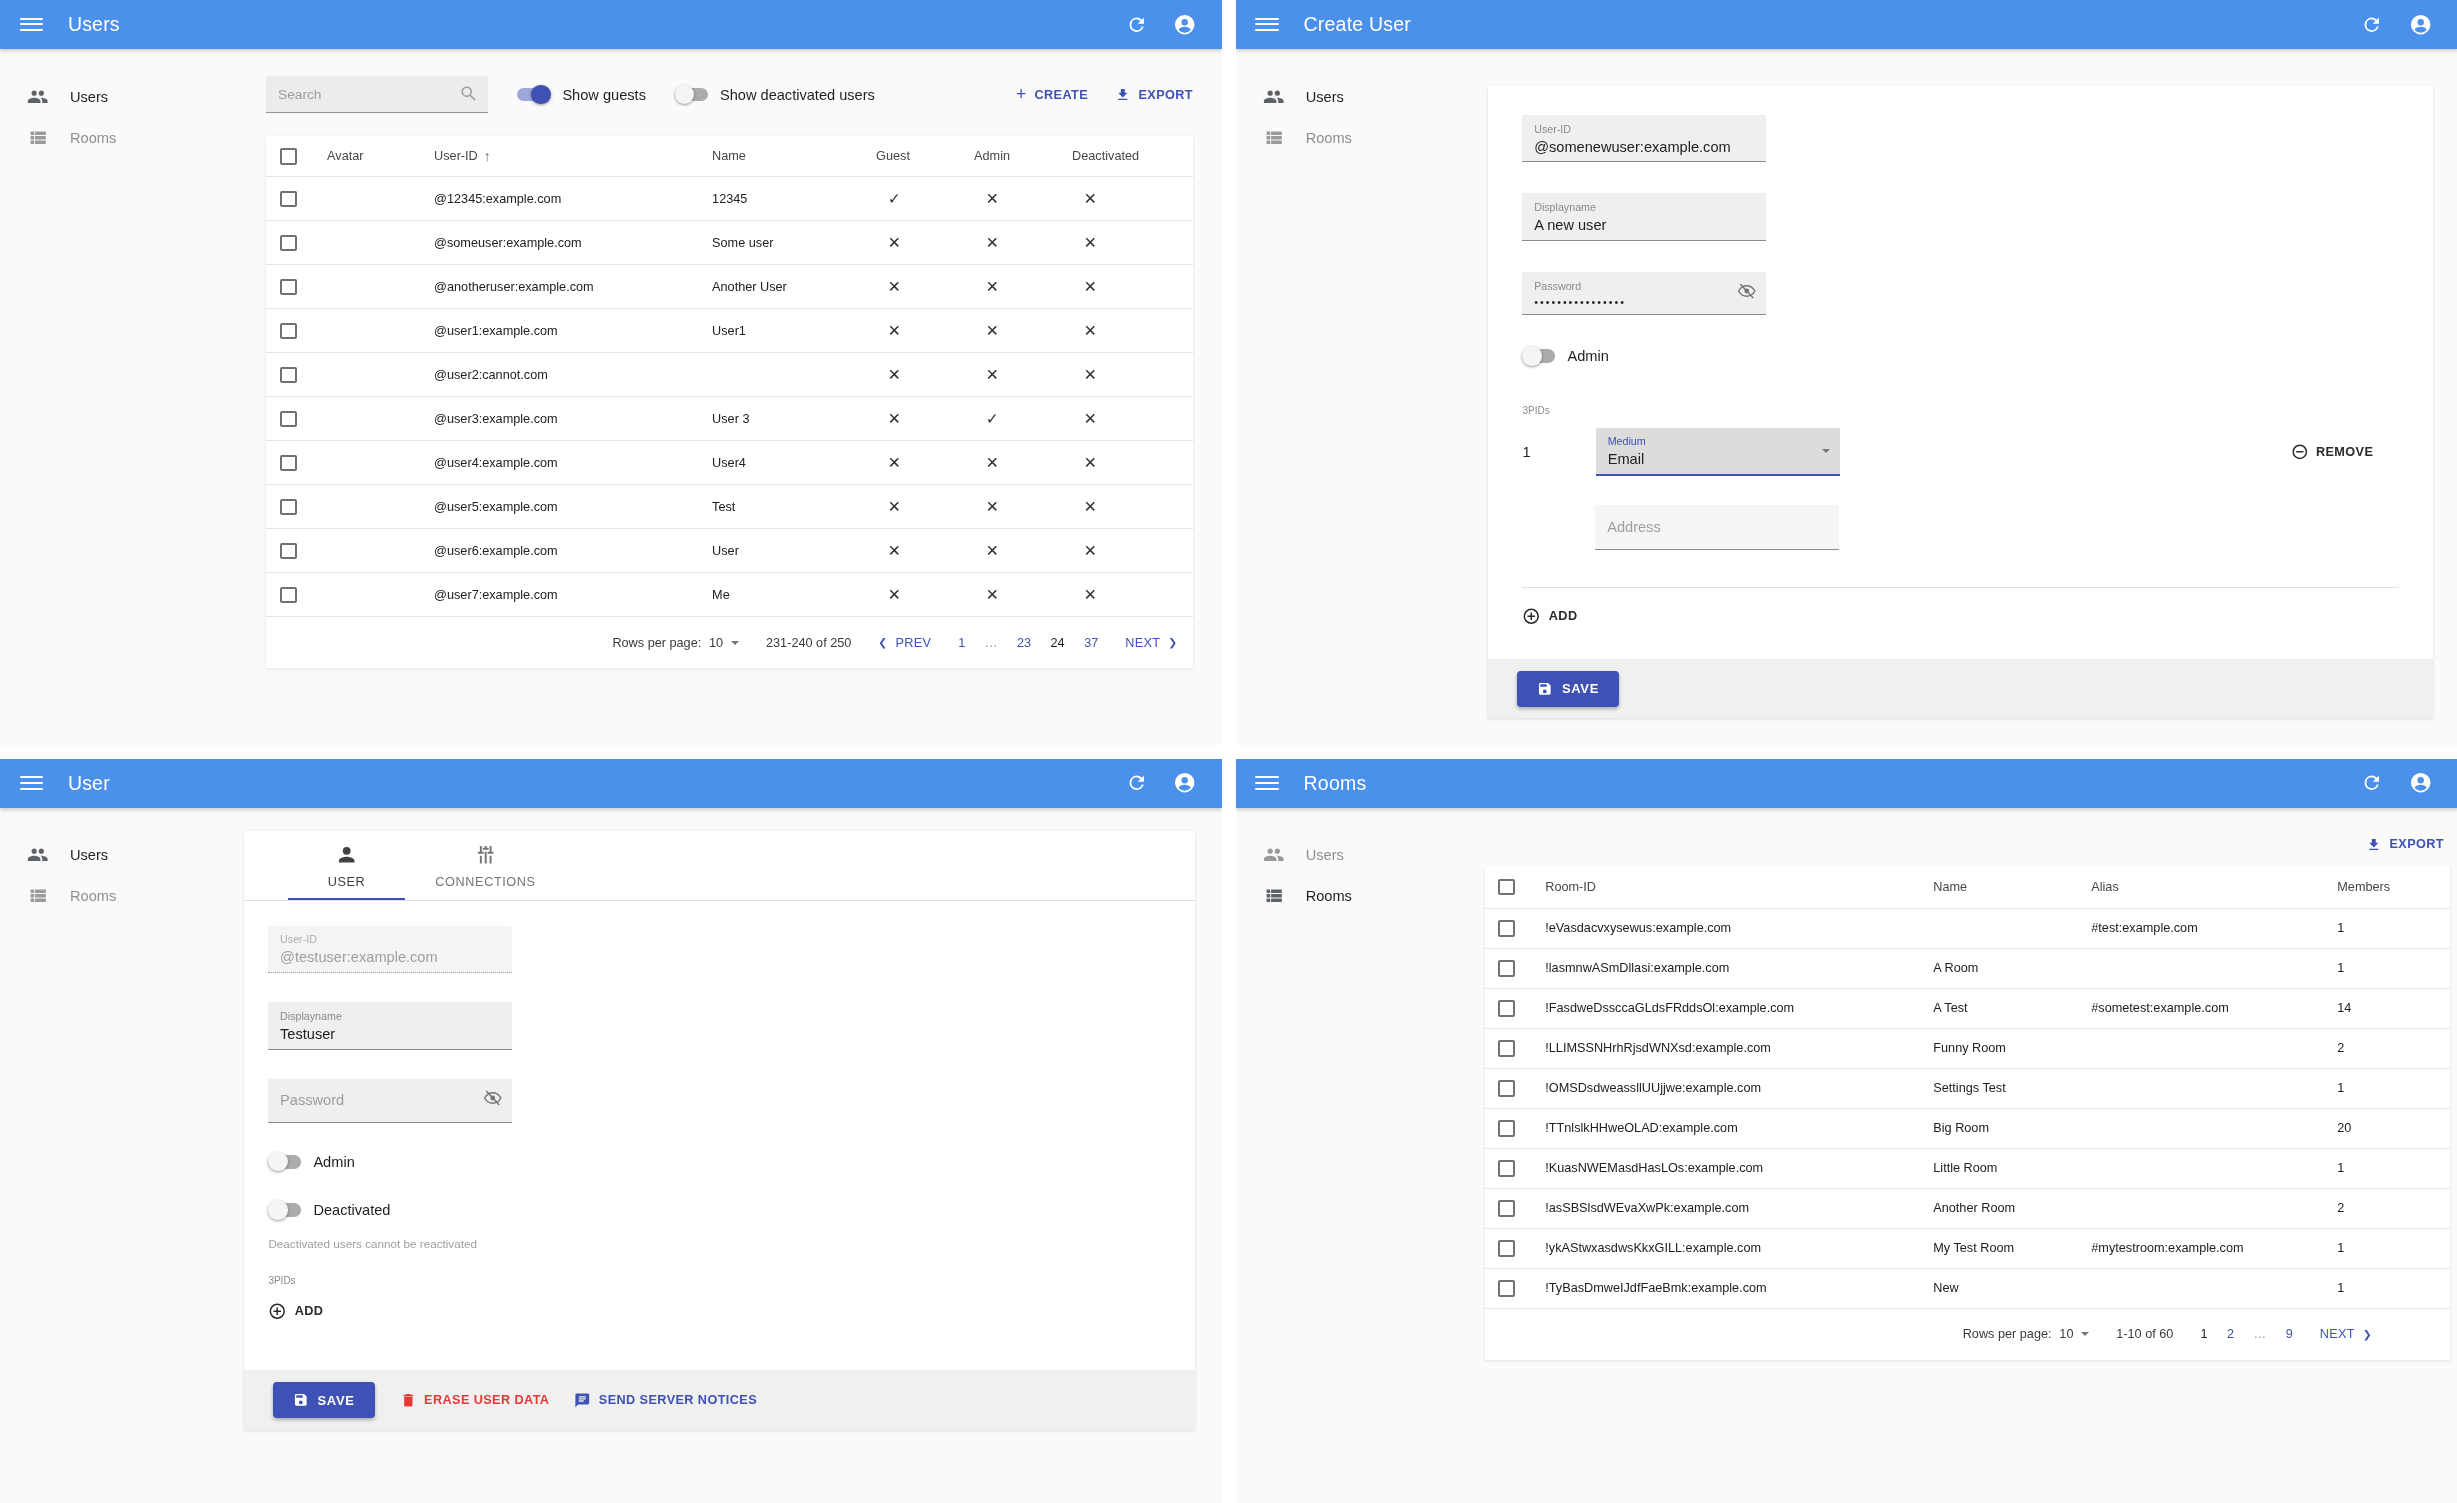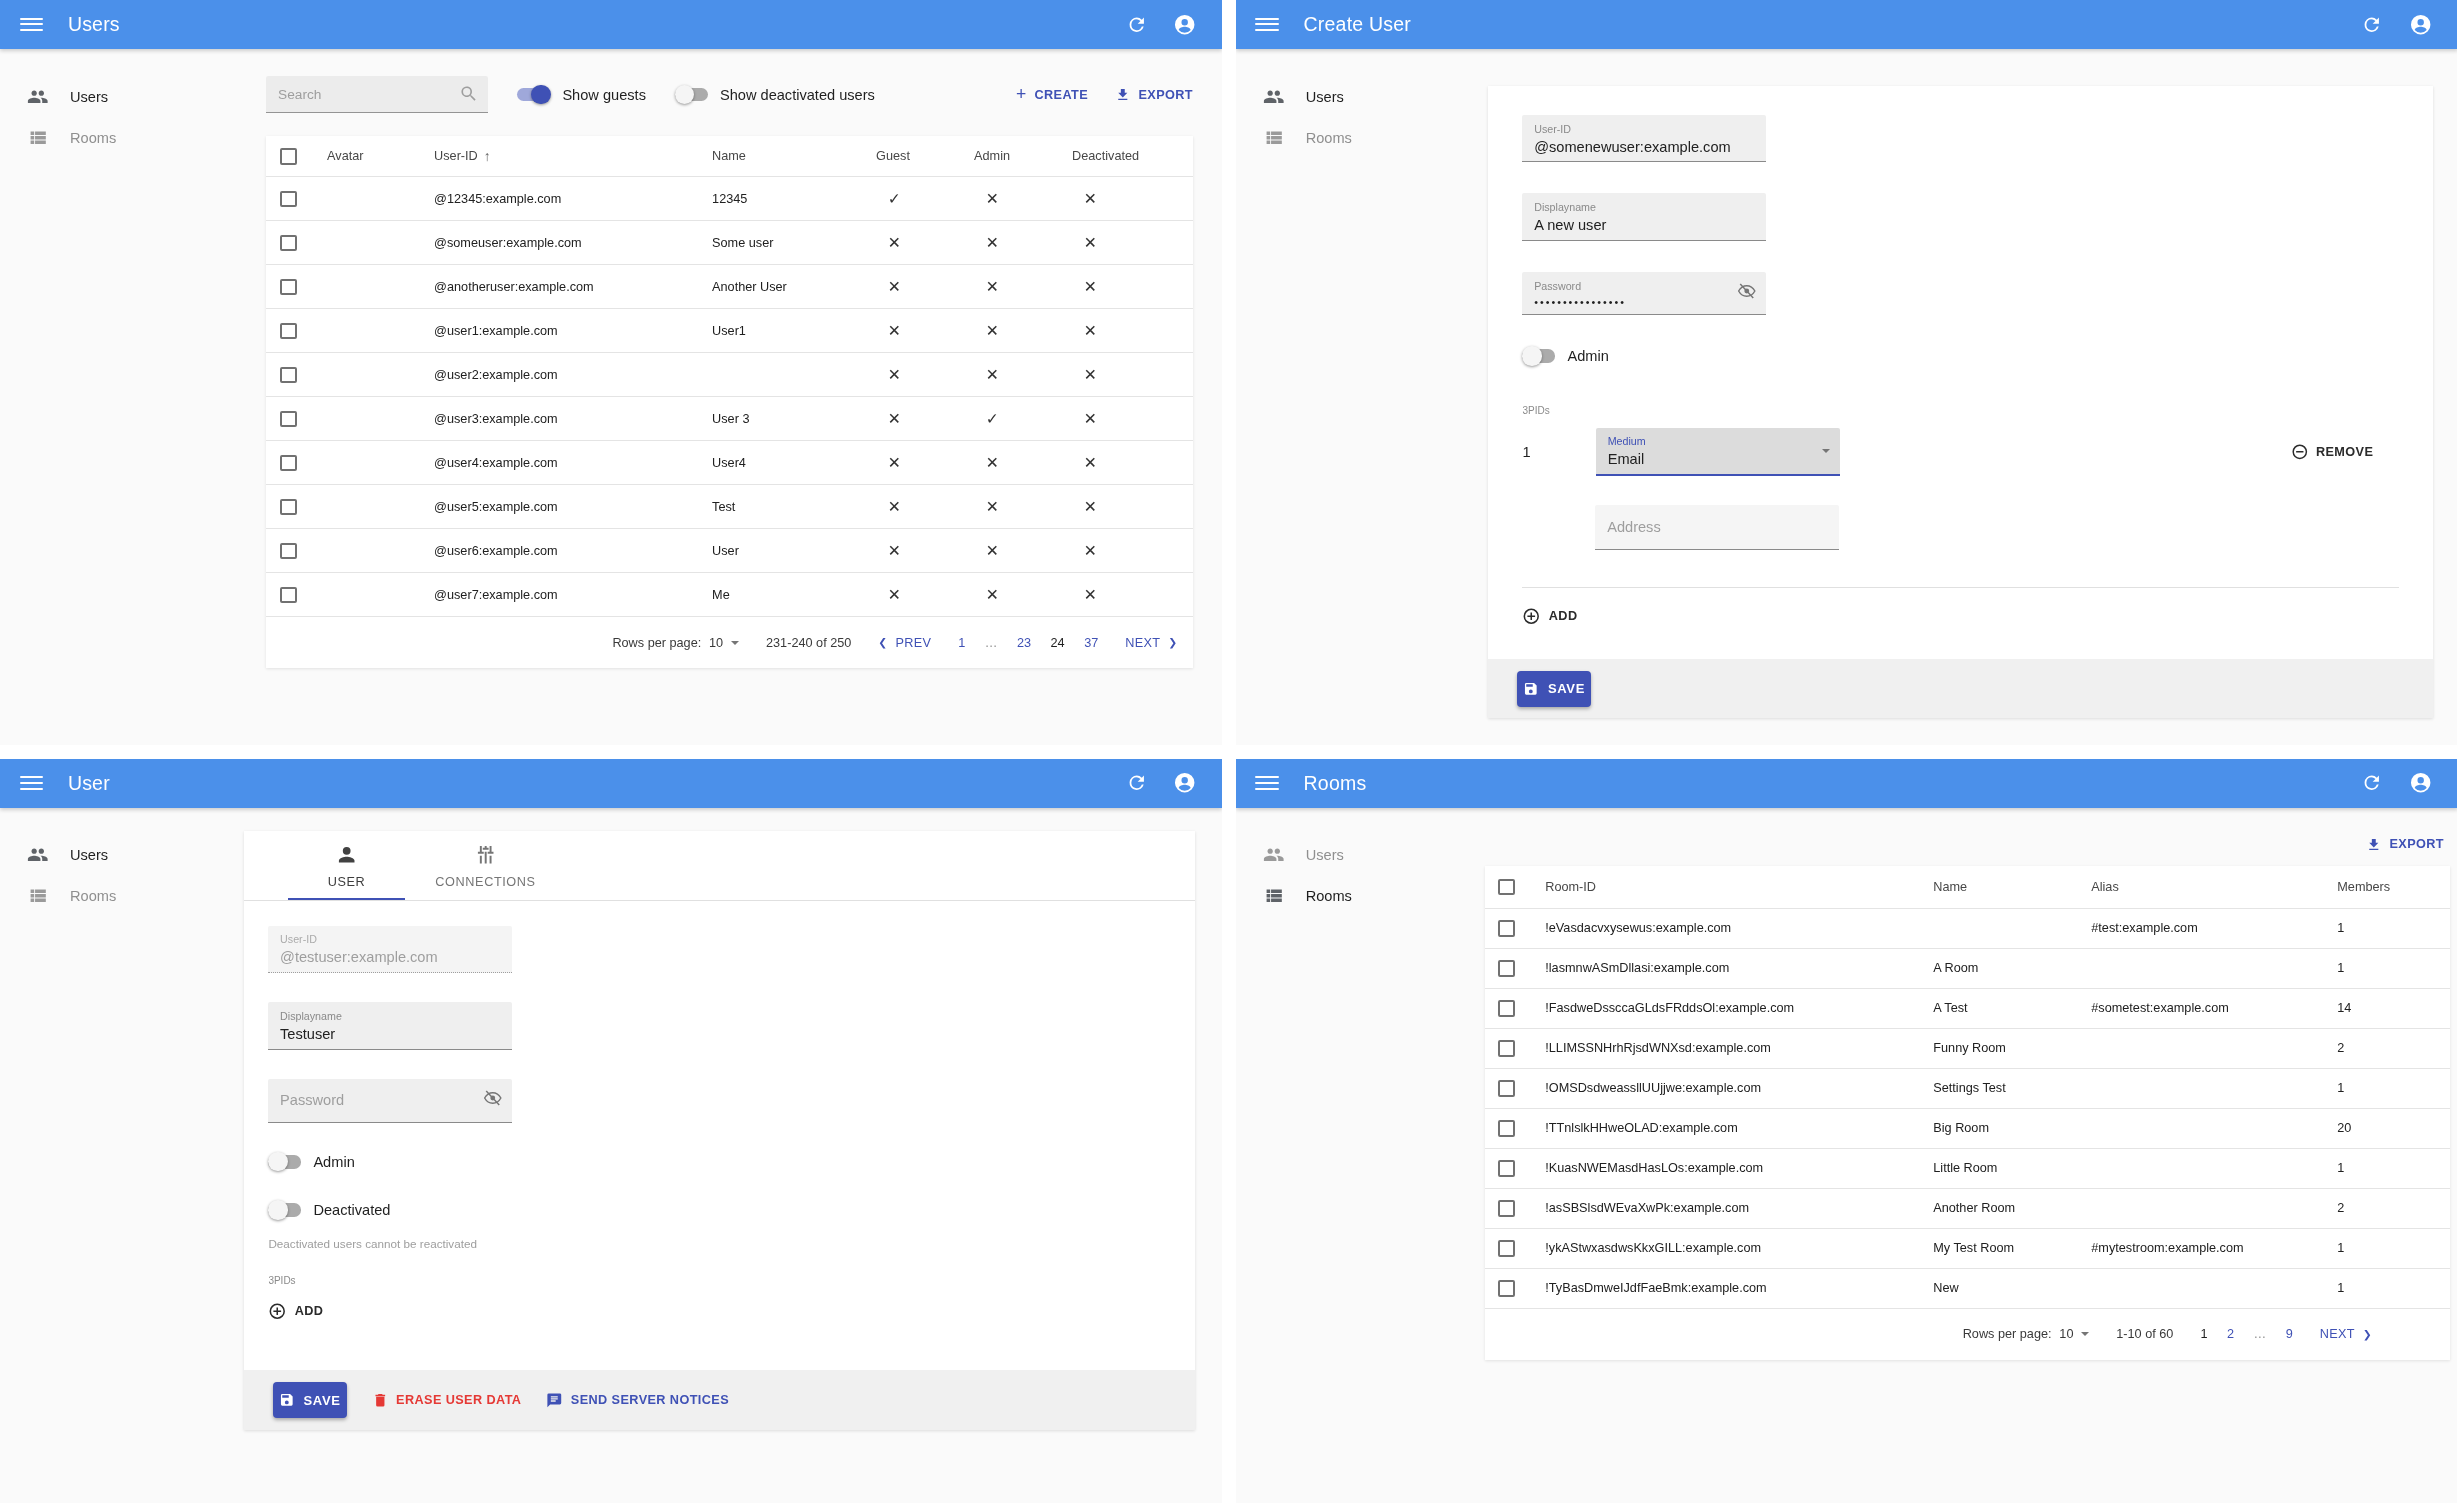--- a/index.html
+++ b/index.html
@@ -31,21 +31,21 @@
   .toggle { position:relative; width:33px; height:19.5px; flex-shrink:0; cursor:pointer; }
   .toggle .track { position:absolute; left:0; top:2.9px; width:33px; height:13.7px; border-radius:6.8px; background:#ababab; }
   .toggle .thumb { position:absolute; left:0; top:0; width:19.5px; height:19.5px; border-radius:50%; background:#f5f5f5; box-shadow:0 1px 2.9px rgba(0,0,0,.4); }
   .toggle.on .track { background:#9fa8da; }
   .toggle.on .thumb { background:#3f51b5; left:13.7px; }
 
   
   .textbtn { display:inline-flex; align-items:center; gap:7.8px; color:#3f51b5; font-size:12.7px; font-weight:700; letter-spacing:0.4px; cursor:pointer; white-space:nowrap; }
   .textbtn.dark { color:#2b2b2b; }
   .textbtn.red { color:#e53935; }
-  .containedbtn { display:inline-flex; align-items:center; gap:8.8px; height:36px; padding:0 6px; background:#3f51b5; color:#fff; border-radius:3.9px; font-size:13px; font-weight:700; letter-spacing:0.7px; box-shadow:0 2px 3.9px rgba(0,0,0,.3); cursor:pointer; }
+  .containedbtn { display:inline-flex; align-items:center; gap:8.8px; height:36px; padding:0 20px; background:#3f51b5; color:#fff; border-radius:3.9px; font-size:13px; font-weight:700; letter-spacing:0.7px; box-shadow:0 2px 3.9px rgba(0,0,0,.3); cursor:pointer; }
 
   
   .users-toolbar { display:flex; align-items:center; gap:29px; margin:27px 29px 0 22.4px; }
   .search { width:222px; height:37px; background:#ececec; border-bottom:1px solid #949494; border-radius:2px 2px 0 0; display:flex; align-items:center; padding:0 9.8px 0 11.7px; }
   .search input { flex:1; min-width:0; border:0; outline:0; background:transparent; font-family:"Liberation Sans",sans-serif; font-size:13.7px; color:#333; }
   .search input::placeholder { color:#9e9e9e; }
   .actions { margin-left:auto; display:flex; gap:27px; }
 
   .table-card { background:#fff; margin:23.4px 29px 0 22.4px; box-shadow:0 1px 2.9px rgba(0,0,0,.1); }
   .utrow { display:grid; grid-template-columns:47px 107px 278px 164px 98px 98px 115px; align-items:center; height:44px; border-bottom:1px solid #e4e4e4; padding-left:13.7px; font-size:12.7px; color:#212121; cursor:pointer; }
@@ -298,21 +298,21 @@
                 <span>@user1:example.com</span>
                 <span>User1</span>
                 <span class="mark">✕</span>
                 <span class="mark">✕</span>
                 <span class="mark">✕</span>
               </div>
 
               <div class="utrow">
                 <span class="cbx"></span>
                 <span></span>
-                <span>@user2:example.com</span>
+                <span>@user2:cannot.com</span>
                 <span></span>
                 <span class="mark">✕</span>
                 <span class="mark">✕</span>
                 <span class="mark">✕</span>
               </div>
 
               <div class="utrow">
                 <span class="cbx"></span>
                 <span></span>
                 <span>@user3:example.com</span>

